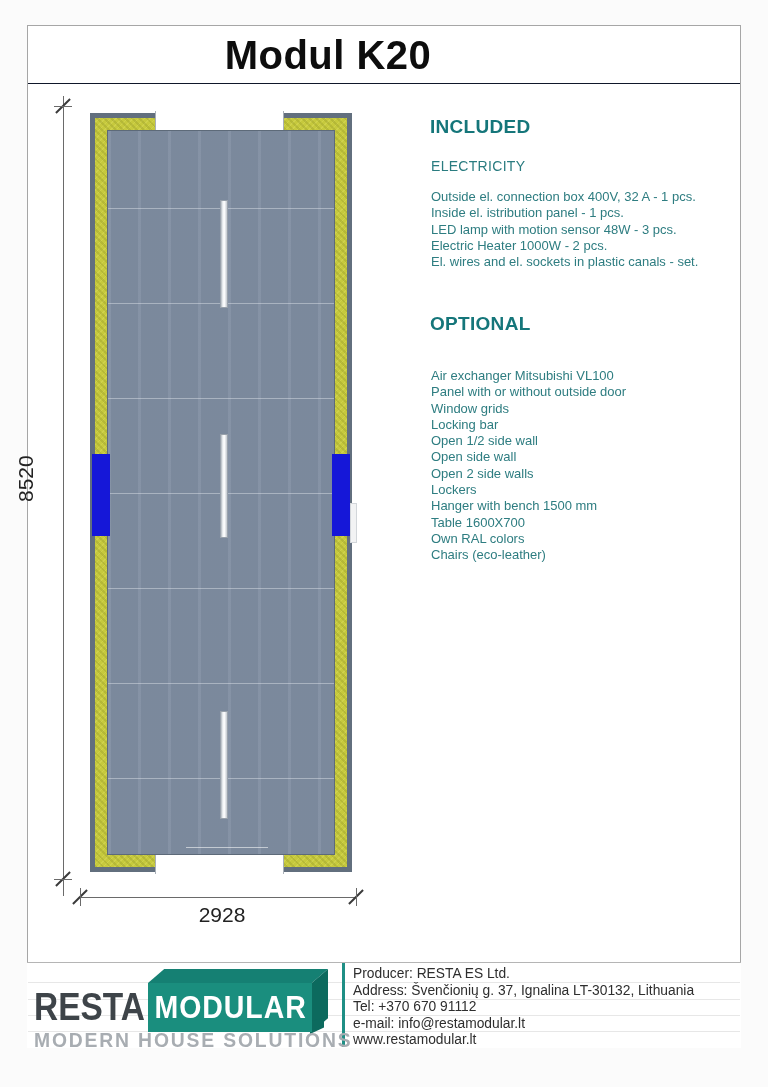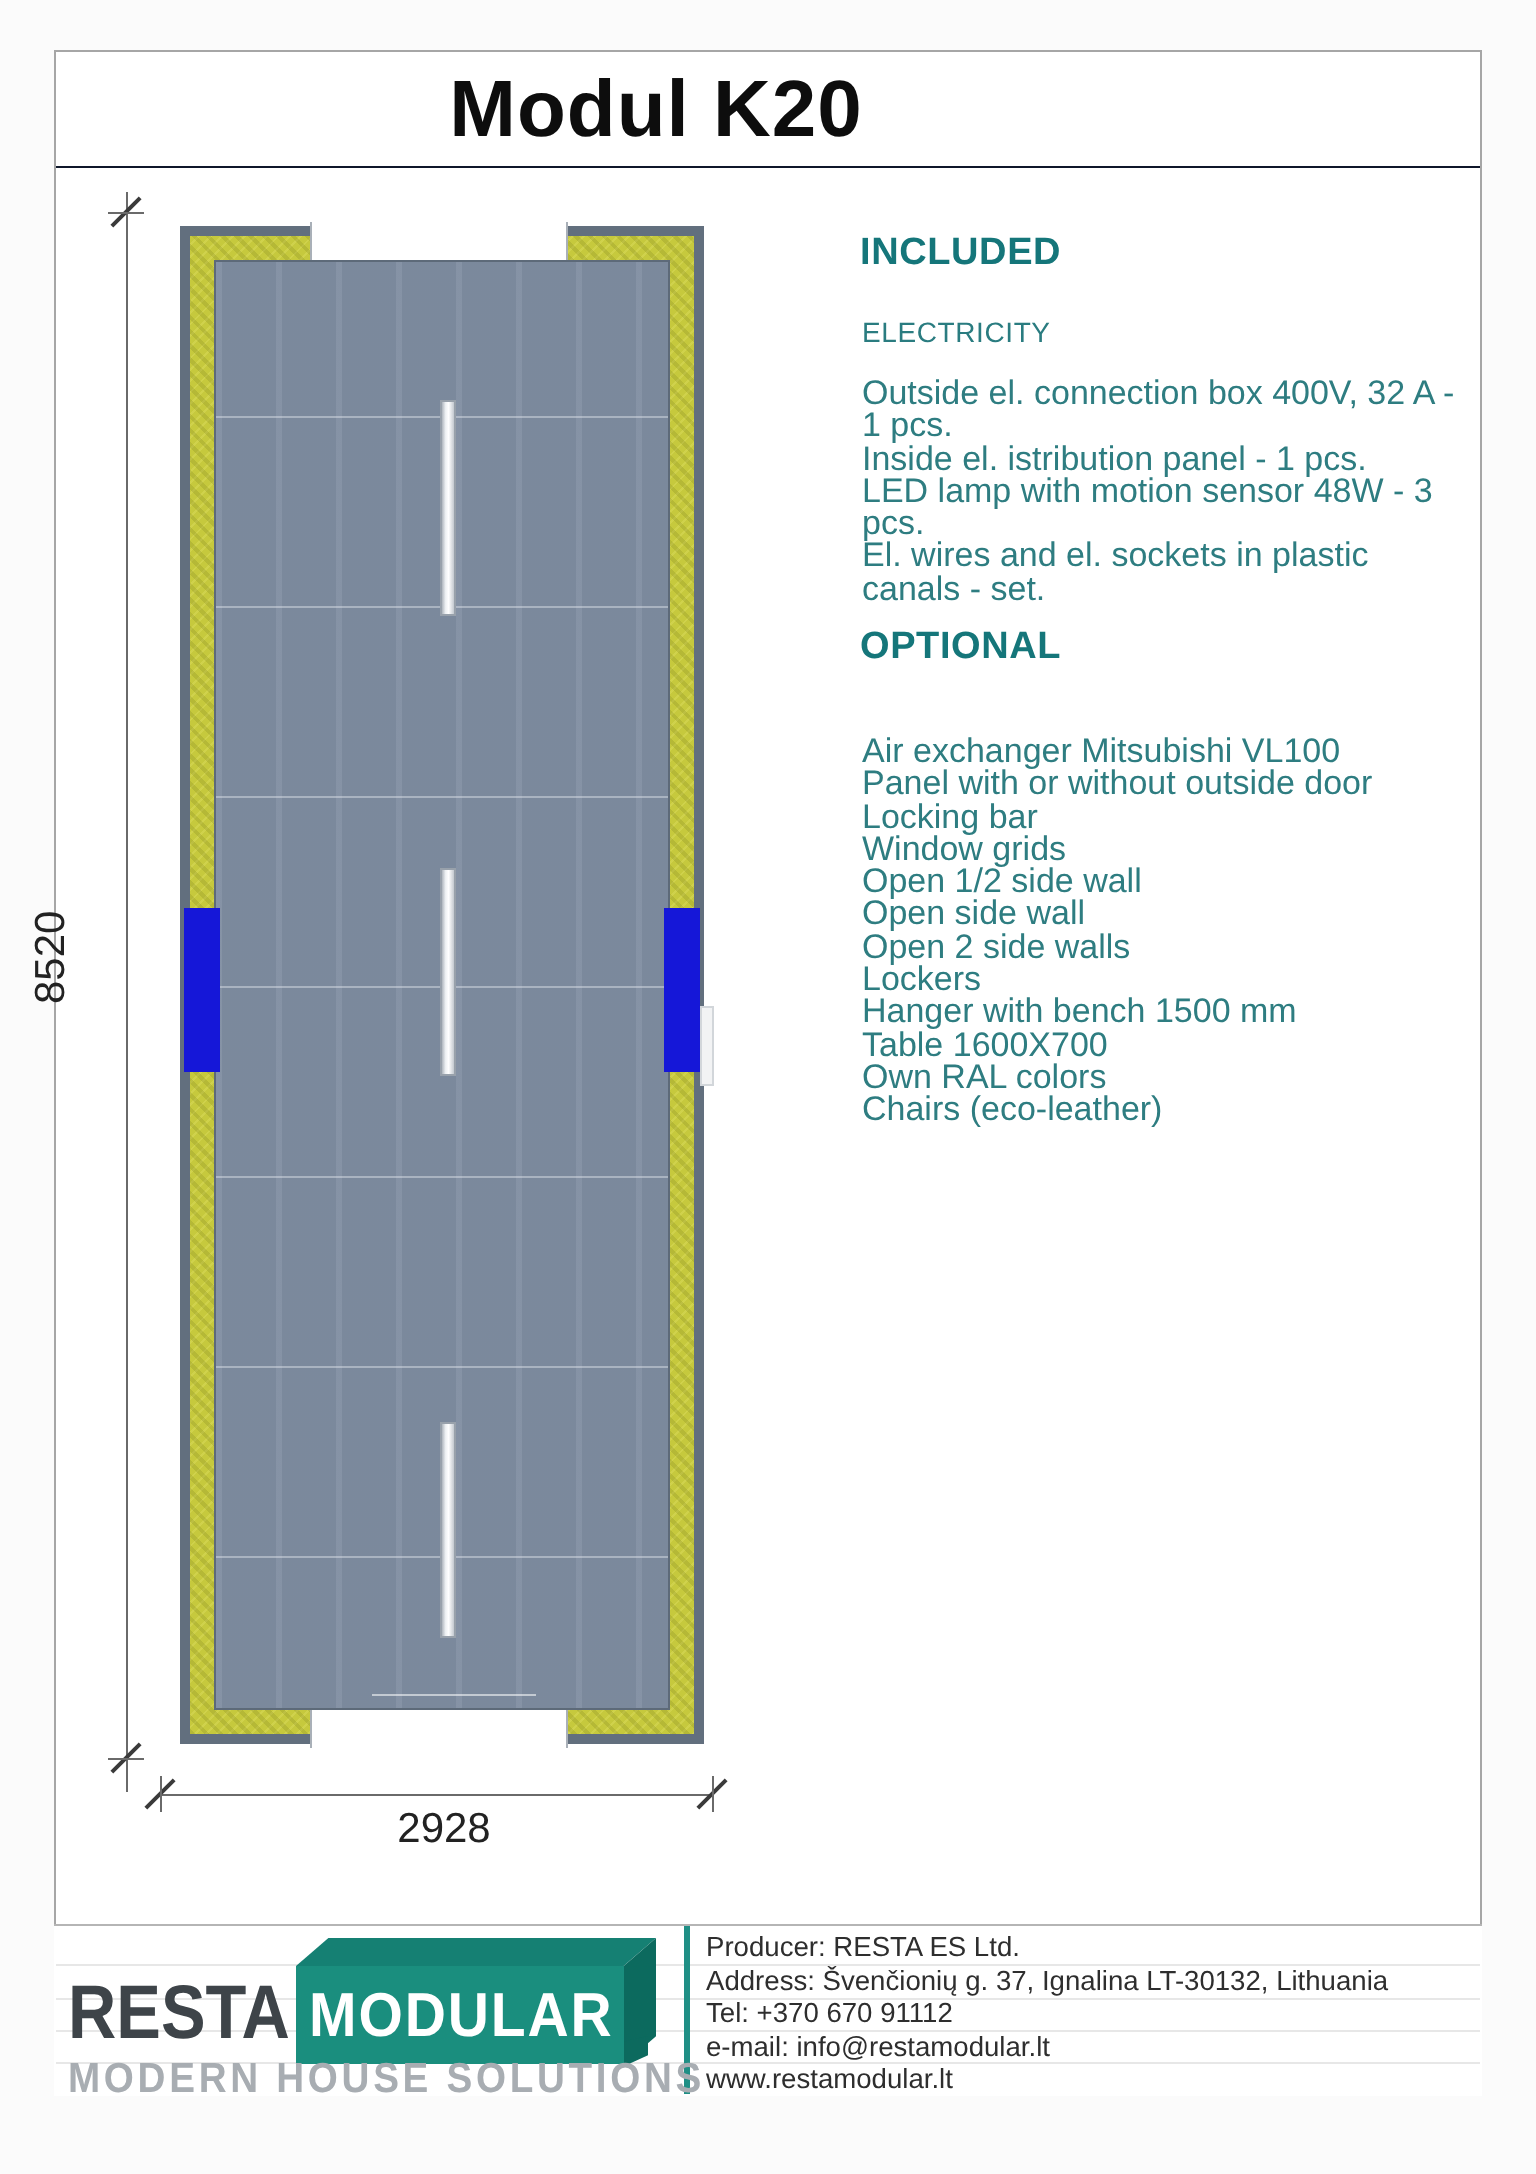--- a/index.html
+++ b/index.html
@@ -42,21 +42,21 @@
   .hdim-line { position:absolute; left:80px; top:897px; width:277px; height:1px; background:#6a6a6a; }
   .tick { position:absolute; width:20px; height:2px; background:#3a3a3a; transform:rotate(-45deg); }
   .stub-h { position:absolute; width:18px; height:1px; background:#6a6a6a; }
   .stub-v { position:absolute; width:1px; height:18px; background:#6a6a6a; }
   .vdim-label { position:absolute; left:3px; top:467px; width:46px; text-align:center; font-size:21px; color:#222; transform:rotate(-90deg); }
   .hdim-label { position:absolute; left:168px; top:903px; width:108px; text-align:center; font-size:21px; color:#222; }
 
   
   .sec-heading { position:absolute; left:430px; font-size:19px; font-weight:bold; color:#15767a; letter-spacing:0.3px; }
   .sec-sub { position:absolute; left:431px; font-size:14px; color:#2a7c80; letter-spacing:0.3px; }
-  .sec-list { position:absolute; left:431px; width:300px; font-size:17px; line-height:16.3px; color:#2e7d81; }
+  .sec-list { position:absolute; left:431px; width:300px; font-size:13px; line-height:16.3px; color:#2e7d81; }
 
   
   .footer-box { position:absolute; left:27px; top:962px; width:714px; height:86px; background:#fff; border-top:1px solid #b5b5b5; }
   .footer-sep { position:absolute; left:28px; width:712px; height:1px; background:#e7e7e7; }
   .footer-divider { position:absolute; left:342px; top:963px; width:3px; height:84px; background:#1f8f85; }
   .contact-row { position:absolute; left:353px; width:385px; height:16px; font-size:13.8px; color:#2e2e2e; white-space:nowrap; }
 
   .logo-resta { position:absolute; left:34px; top:986px; font-size:38px; font-weight:bold; color:#3e4449; transform:scaleX(0.88); transform-origin:left; letter-spacing:0px; }
   .logo-box-top  { position:absolute; left:148px; top:969px; width:180px; height:14px; background:#158073; clip-path:polygon(0 100%, 9% 0, 100% 0, 91% 100%); }
   .logo-box-side { position:absolute; left:312px; top:969px; width:16px; height:63px; background:#0c6a5e; clip-path:polygon(0 22%, 100% 0, 100% 78%, 0 100%); }
@@ -113,29 +113,30 @@
   <div class="tick" style="left:346px; top:896px;"></div>
   <div class="stub-v" style="left:356px; top:888px;"></div>
   <div class="hdim-label">2928</div>
 
   <div class="sec-heading" style="top:116px;">INCLUDED</div>
   <div class="sec-sub" style="top:158px;">ELECTRICITY</div>
   <div class="sec-list" style="top:189px;">
     <div>Outside el. connection box 400V, 32 A - 1 pcs.</div>
     <div>Inside el. istribution panel - 1 pcs.</div>
     <div>LED lamp with motion sensor 48W - 3 pcs.</div>
+    <div>Electric Heater 1000W - 2 pcs.</div>
     <div>El. wires and el. sockets in plastic canals - set.</div>
   </div>
 
   <div class="sec-heading" style="top:313px;">OPTIONAL</div>
   <div class="sec-list" style="top:352px;margin-top:16px;">
     <div>Air exchanger Mitsubishi VL100</div>
     <div>Panel with or without outside door</div>
+    <div>Window grids</div>
     <div>Locking bar</div>
-    <div>Window grids</div>
     <div>Open 1/2 side wall</div>
     <div>Open side wall</div>
     <div>Open 2 side walls</div>
     <div>Lockers</div>
     <div>Hanger with bench 1500 mm</div>
     <div>Table 1600X700</div>
     <div>Own RAL colors</div>
     <div>Chairs (eco-leather)</div>
   </div>
 

